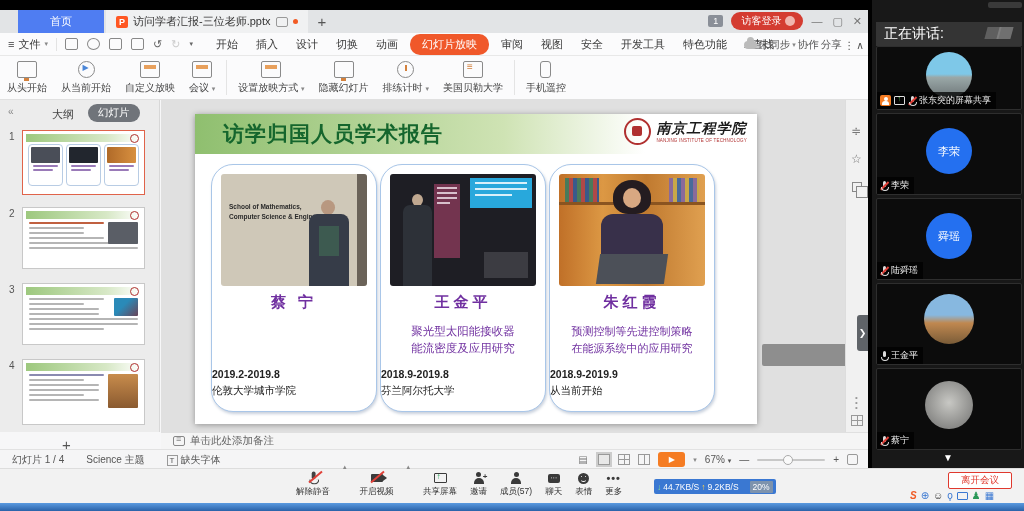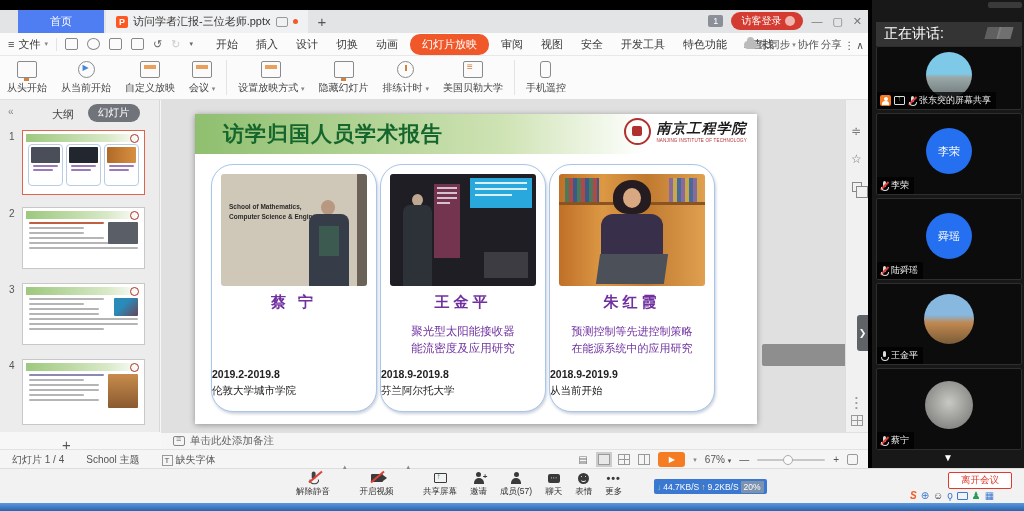--- a/index.html
+++ b/index.html
@@ -183,21 +183,21 @@
   .person:after { content:""; position:absolute; left:1px; top:5.5px; width:10px; height:6px; border-radius:5px 5px 0 0; background:#3a3a3a; }
   .plus-mini { position:absolute; right:-3px; top:0; font-size:8px; color:#3a3a3a; font-weight:bold; }
   .chat-ic { width:12px; height:9px; background:#3a3a3a; border-radius:2px; position:relative; color:#fff; font-size:7px; text-align:center; line-height:7px; }
   .smile { width:11px; height:11px; border-radius:50%; background:#3a3a3a; position:relative; }
   .smile:before { content:""; position:absolute; left:2.5px; top:3px; width:1.5px; height:1.5px; background:#fff; border-radius:50%; box-shadow:4px 0 0 #fff; }
   .smile:after { content:""; position:absolute; left:3px; top:6.5px; width:5px; height:2px; border-bottom:1px solid #fff; border-radius:0 0 4px 4px; }
   .more-ic { font-size:11px; color:#3a3a3a; letter-spacing:1px; font-weight:bold; }
   .up-mini { font-size:7px; color:#888; margin-top:-8px; }
   .netbadge { position:absolute; left:654px; top:10px; height:15px; background:#3a78d2; border-radius:2px; color:#fff; font-size:8.5px; display:flex; align-items:center; padding:0 3px; gap:2px; }
   .netbadge .dn { color:#8ae08a; } .netbadge .up { color:#ffd24a; }
-  .netbadge .cpu { background:#7d93ad; padding:0 3px; margin-left:0; border-radius:1px; height:12px; line-height:12px;}
+  .netbadge .cpu { background:#7d93ad; padding:0 3px; margin-left:9px; border-radius:1px; height:12px; line-height:12px;}
   .leave { position:absolute; left:948px; top:3px; width:64px; height:17px; border:1px solid #e0392e; color:#e0392e; background:#fff; font-size:9.5px; display:flex; align-items:center; justify-content:center; border-radius:2px; }
   .tray { position:absolute; left:910px; top:21px; display:flex; gap:4px; align-items:center; height:12px; }
   .tray span { font-size:10px; line-height:12px; }
   .sogou { color:#f05a24; font-weight:bold; font-style:italic; font-size:12px; }
   .t-blue { color:#3a78d2; } .t-dark { color:#444; } .t-green { color:#2a9858; }
   .t-kb { width:11px; height:8px; border:1px solid #3a78d2; border-radius:1px; }
   .taskbar { position:absolute; left:0; top:503px; width:1024px; height:8px; background:linear-gradient(180deg,#5a9ae0,#2a62a8); }
 </style>
 </head>
 <body>
@@ -471,21 +471,21 @@
     </div>
 
     <div class="notesbar">
       <span class="note-ic"></span>
       <span>单击此处添加备注</span>
     </div>
 
     <div class="statusbar">
       <div class="sb-l">
         <span>幻灯片 1 / 4</span>
-        <span>School 主题</span>
+        <span>Science 主题</span>
         <span style="display:flex;gap:3px;align-items:center">
           <span style="border:1px solid #999;padding:0 2px;font-size:8px">T</span>
           <span>缺失字体</span>
         </span>
       </div>
       <div class="sb-r">
         <span class="vicon" style="border:none;font-size:10px;color:#777">▤</span>
         <span class="vicon sel"></span>
         <span class="vicon grid"></span>
         <span class="vicon split"></span>

